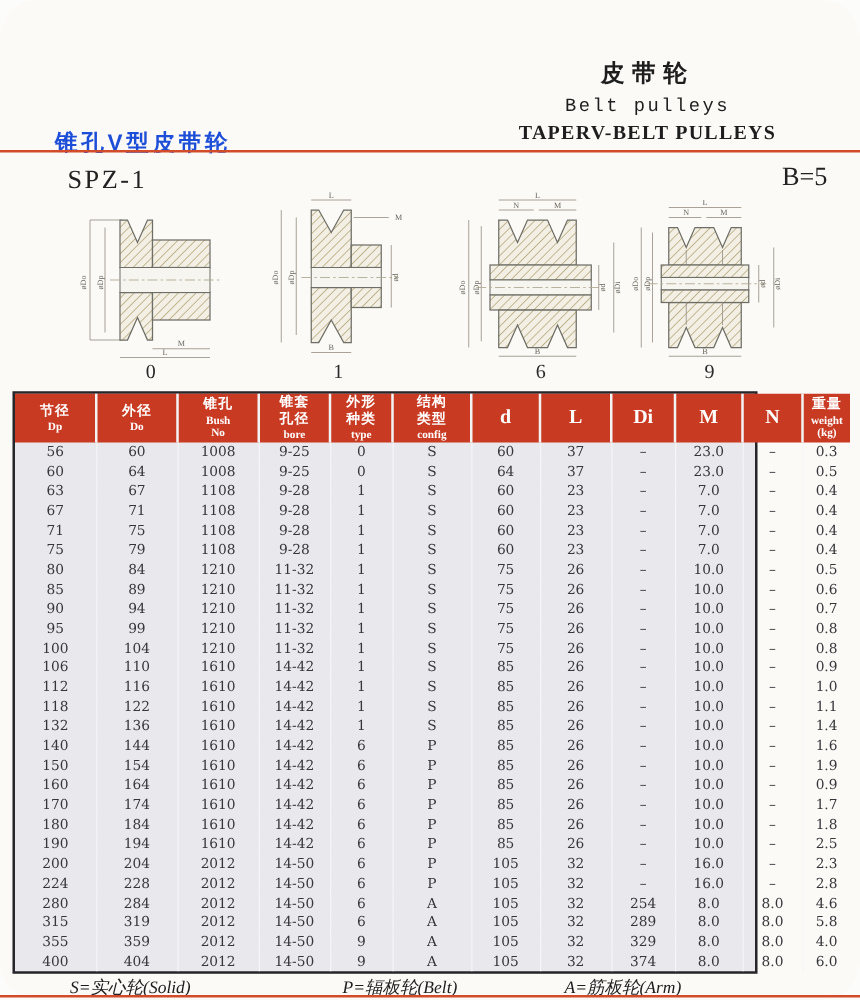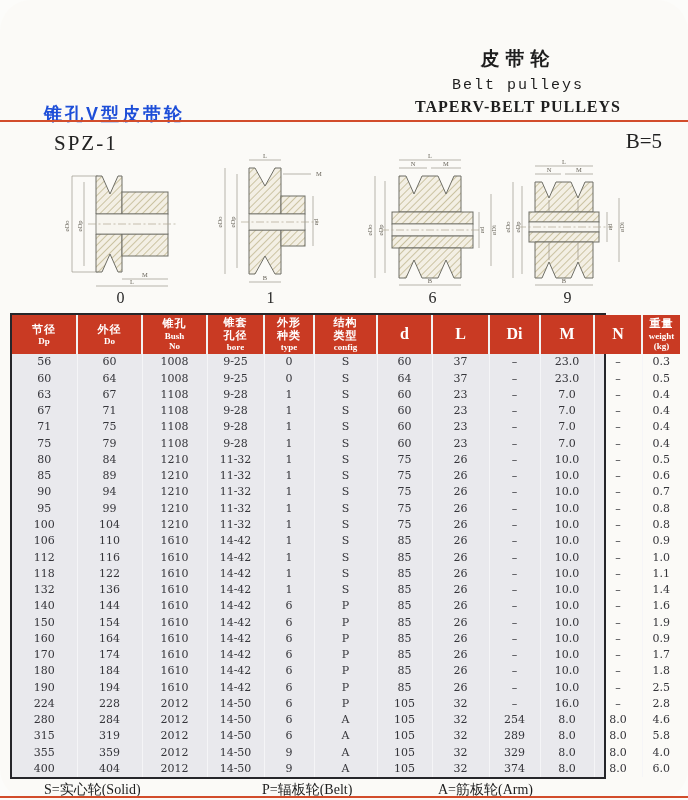--- a/index.html
+++ b/index.html
@@ -35,22 +35,22 @@
              border-right:2px solid #f3f3f3; padding:1px 0; }
   thead th:last-child { border-right:none; }
   .h-cn  { font-size:11px; font-weight:700; line-height:1.2; letter-spacing:1px; }
   .h-en  { font-size:9px;  font-weight:700; line-height:1.15; font-family:"Liberation Serif", serif; }
   .h-big { font-size:16px; font-weight:700; font-family:"Liberation Serif", serif; }
   tbody td { text-align:center; font-size:11px; color:#35353a; padding:0;
              border-right:1px solid #f5f5f7; font-family:"DejaVu Serif", serif; }
   tbody td:last-child { border-right:none; }
 
   
-  .legend { position:absolute; top:781px; left:4px; width:569px; height:16px;
-            font-size:14px; color:#1d1d1d; font-family:"Liberation Serif", serif; }
+  .legend { position:absolute; top:781px; left:16px; width:569px; height:16px;
+            font-size:14px; color:#1d1d1d; font-family:"Liberation Serif", serif;font-style:italic; }
   .lg-s { position:absolute; left:40px; }
   .lg-p { position:absolute; left:258px; }
   .lg-a { position:absolute; right:40px; }
   .rule-bottom { position:absolute; top:796px; left:0; width:688px; height:2px; background:#d24c2b; }
 </style>
 </head>
 <body>
 
 <div class="page">
 
@@ -539,20 +539,34 @@
             <td>6</td>
             <td>P</td>
             <td>85</td>
             <td>26</td>
             <td>–</td>
             <td>10.0</td>
             <td>–</td>
             <td>2.5</td>
           </tr>
           <tr>
+            <td>200</td>
+            <td>204</td>
+            <td>2012</td>
+            <td>14-50</td>
+            <td>6</td>
+            <td>P</td>
+            <td>105</td>
+            <td>32</td>
+            <td>–</td>
+            <td>16.0</td>
+            <td>–</td>
+            <td>2.3</td>
+          </tr>
+          <tr>
             <td>224</td>
             <td>228</td>
             <td>2012</td>
             <td>14-50</td>
             <td>6</td>
             <td>P</td>
             <td>105</td>
             <td>32</td>
             <td>–</td>
             <td>16.0</td>

